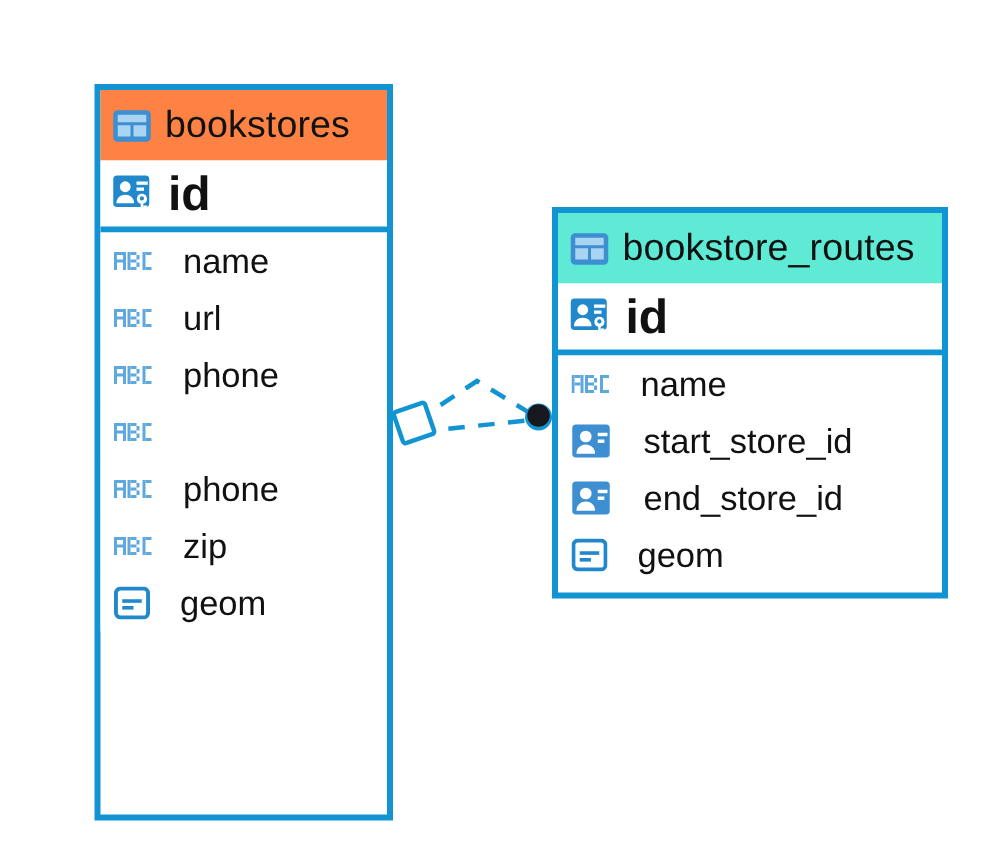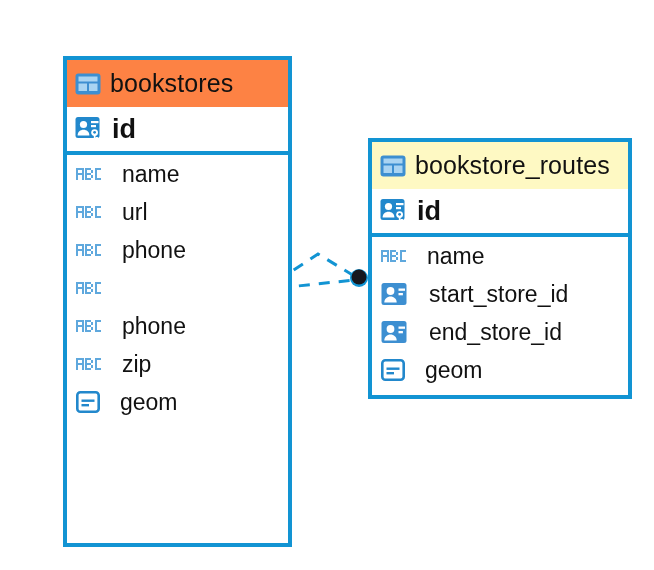--- a/index.html
+++ b/index.html
@@ -43,21 +43,21 @@
   .pk-row {
     display: flex;
     align-items: center;
     box-sizing: border-box;
     height: 48px;
     padding-left: 8px;
     border-bottom: 4px solid #1294d3;
     background: #ffffff;
   }
   .pk-row .fieldname {
-    font-size: 27px;
+    font-size: 32px;
     font-weight: bold;
     color: #111111;
     margin-left: 9px;
   }
   .field-row {
     display: flex;
     align-items: center;
     box-sizing: border-box;
     height: 38px;
     padding-left: 9px;
@@ -77,21 +77,21 @@
   }
   .ico-table { width: 26px; height: 22px; }
   .ico-key   { width: 28px; height: 28px; }
   .ico-fk    { width: 28px; height: 24px; }
   .ico-abc   { width: 26px; height: 16px; }
   .ico-geom  { width: 24px; height: 22px; }
 
   #table-bookstores {
     left: 63px;
     top: 56px;
-    width: 229px;
+    width: 199px;
     height: 491px;
   }
   #table-bookstore-routes {
     left: 368px;
     top: 138px;
     width: 264px;
     height: 261px;
   }
 </style>
 </head>
@@ -291,21 +291,21 @@
         <rect x="5.5" y="8.5" width="13" height="2.4" fill="#2288cc"></rect>
         <rect x="5.5" y="13" width="7.5" height="2.4" fill="#2288cc"></rect>
       </svg>
     </span>
     <span class="fieldname">geom</span>
   </div>
 </div>
 
 <div class="entity" id="table-bookstore-routes">
 
-  <div class="entity-header" style="background:#fef9c3;text-align:center;">
+  <div class="entity-header" style="background:#5eead4;text-align:center;">
     <span class="icon ico-table">
       <svg viewBox="0 0 26 22" width="26" height="22">
         <rect x="0.5" y="0.5" width="25" height="21" rx="3" fill="#3d8fd1"></rect>
         <rect x="3.5" y="3.5" width="19" height="5" fill="#a9d4f2"></rect>
         <rect x="3.5" y="10.5" width="8.5" height="7.5" fill="#a9d4f2"></rect>
         <rect x="14" y="10.5" width="8.5" height="7.5" fill="#a9d4f2"></rect>
       </svg>
     </span>
     <span class="title">bookstore_routes</span>
   </div>

